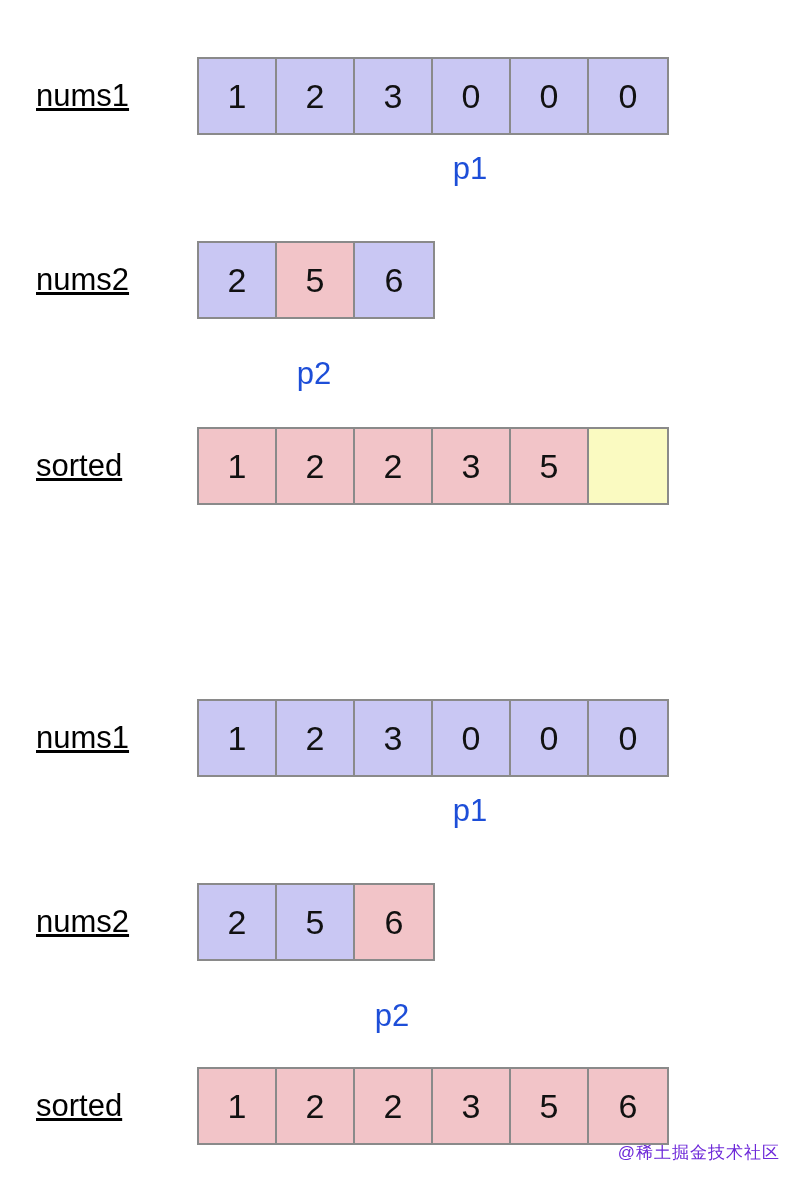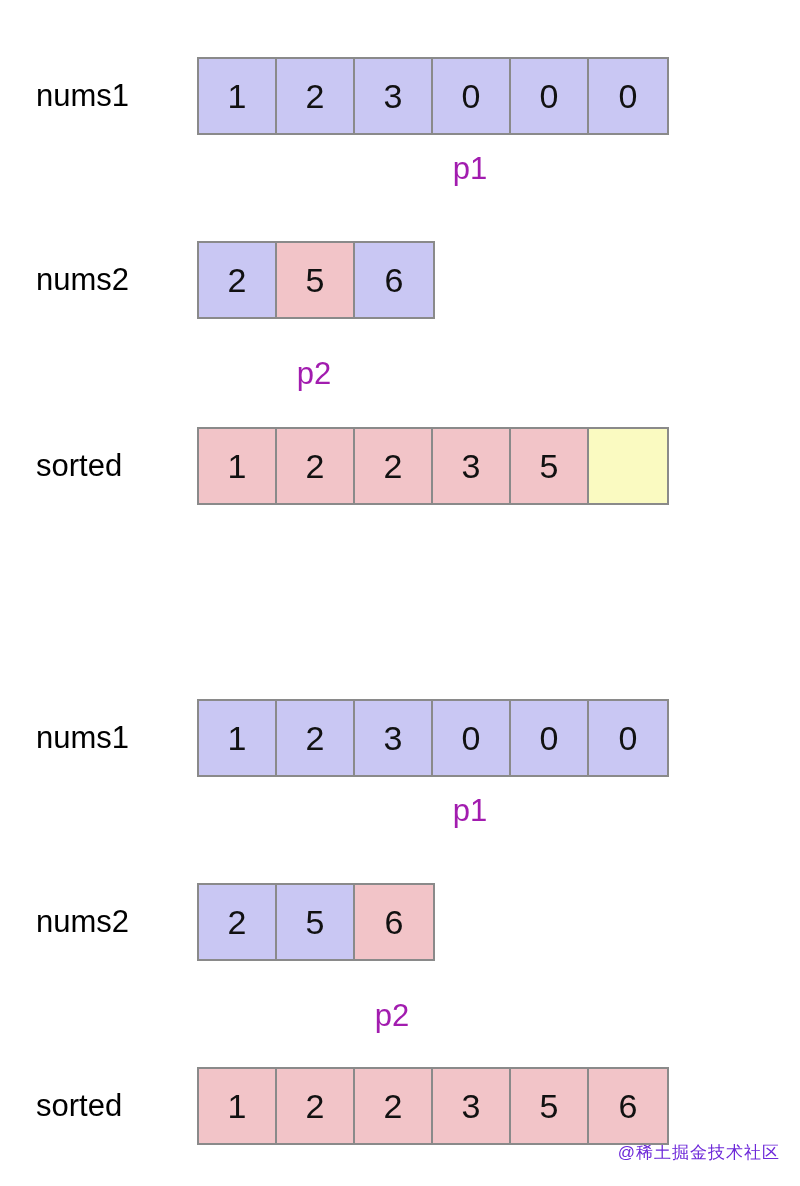--- a/index.html
+++ b/index.html
@@ -14,20 +14,21 @@
     background: #ffffff;
     overflow: hidden;
     font-family: "Liberation Sans", "DejaVu Sans", sans-serif;
   }
   .row-label {
     position: absolute;
     transform: translateY(-50%);
     font-size: 31px;
     color: #000000;
     white-space: nowrap;
+    text-decoration: underline;
   }
   .cell-row {
     position: absolute;
     display: flex;
     border: 2px solid #8a8a8a;
   }
   .cell {
     box-sizing: border-box;
     width: 78px;
     height: 74px;
@@ -37,21 +38,21 @@
     font-size: 34px;
     color: #111111;
   }
   .cell:not(:last-child) {
     border-right: 2px solid #8a8a8a;
   }
   .pointer-label {
     position: absolute;
     transform: translate(-50%, -50%);
     font-size: 31px;
-    color: #a21caf;
+    color: #1d4ed8;
     white-space: nowrap;
     text-align: right;
   }
   .watermark {
     position: absolute;
     top: 1141px;
     right: 20px;
     font-size: 17px;
     color: #6d28d9;
     letter-spacing: 1px;

